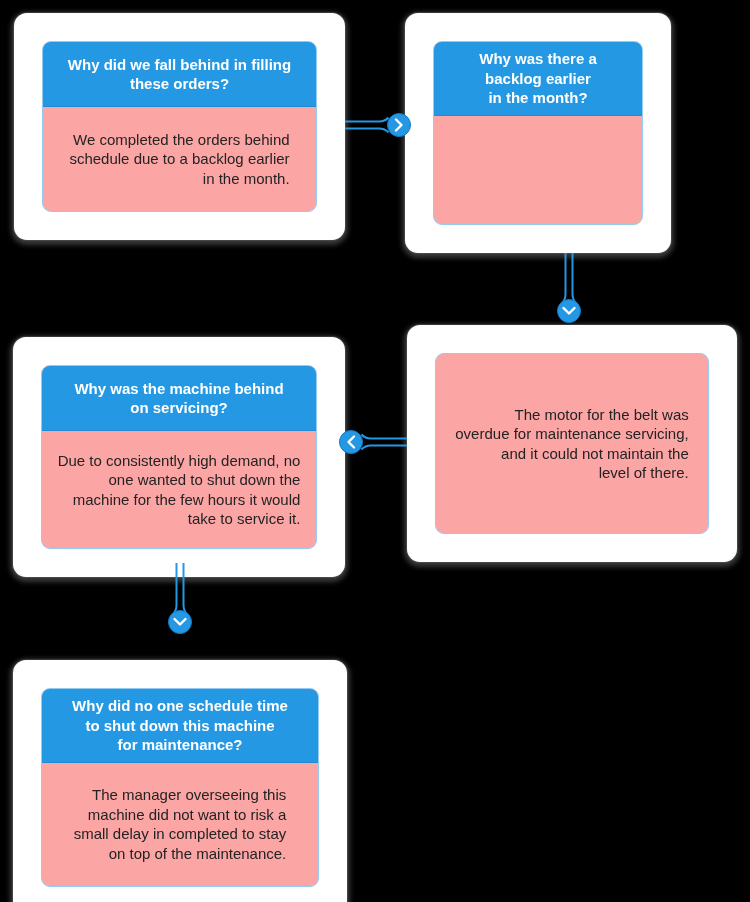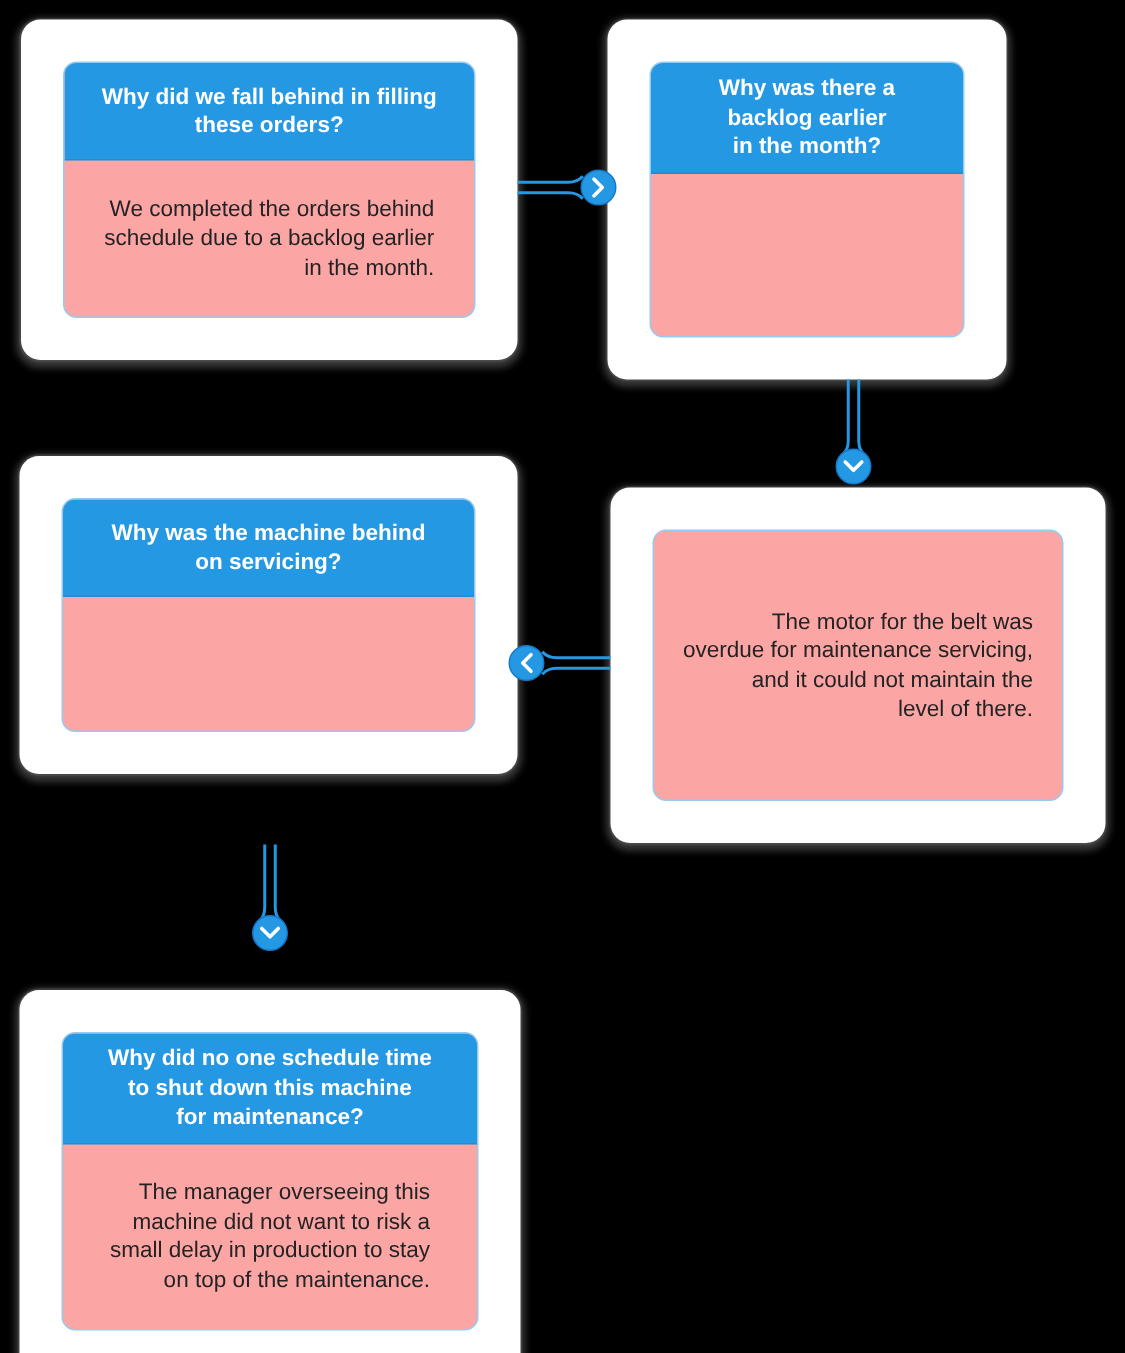--- a/index.html
+++ b/index.html
@@ -57,21 +57,21 @@
     text-align: right;
     font-size: 15px;
     line-height: 19.5px;
     color: #232323;
     padding: 14px 14px;
     white-space: pre-line;
   }
   
   .c1 { left: 14px;  top: 13px;  width: 331px; height: 227px; }
   .c2 { left: 405px; top: 13px;  width: 266px; height: 240px; }
-  .c3 { left: 13px;  top: 304px; width: 332px; height: 212px; }
+  .c3 { left: 13px;  top: 337px; width: 332px; height: 240px; }
   .c4 { left: 407px; top: 325px; width: 330px; height: 237px; }
   .c5 { left: 13px;  top: 660px; width: 334px; height: 255px; }
 
   #connector-overlay {
     position: absolute;
     left: 0; top: 0;
     width: 750px;
     height: 902px;
     pointer-events: none;
   }
@@ -112,40 +112,44 @@
     <div class="inner">
       <div class="card-header">Why was there a backlog earlier
 in the month?</div>
     </div>
   </div>
 
   <div class="card c3">
     <div class="inner">
       <div class="card-header">Why was the machine behind
 on servicing?</div>
+      <div class="card-body">Due to consistently high demand, no
+one wanted to shut down the
+machine for the few hours it would
+take to service it.</div>
     </div>
   </div>
 
   <div class="card c4">
     <div class="inner">
       <div class="card-body">The motor for the belt was
 overdue for maintenance servicing,
 and it could not maintain the
 level of there.</div>
     </div>
   </div>
 
   <div class="card c5">
     <div class="inner">
       <div class="card-header">Why did no one schedule time
 to shut down this machine
 for maintenance?</div>
       <div class="card-body">The manager overseeing this
 machine did not want to risk a
-small delay in production to stay
+small delay in completed to stay
 on top of the maintenance.</div>
     </div>
   </div>
 
   <svg id="connector-overlay" viewBox="0 0 750 902" xmlns="http://www.w3.org/2000/svg">
 
     <g>
       <path class="cline" d="M345,121.5 H379 Q385,121.5 388.5,117.5"></path>
       <path class="cline" d="M345,128.5 H379 Q385,128.5 388.5,132.5"></path>
       <circle class="cnode" cx="399" cy="125" r="11.5"></circle>

